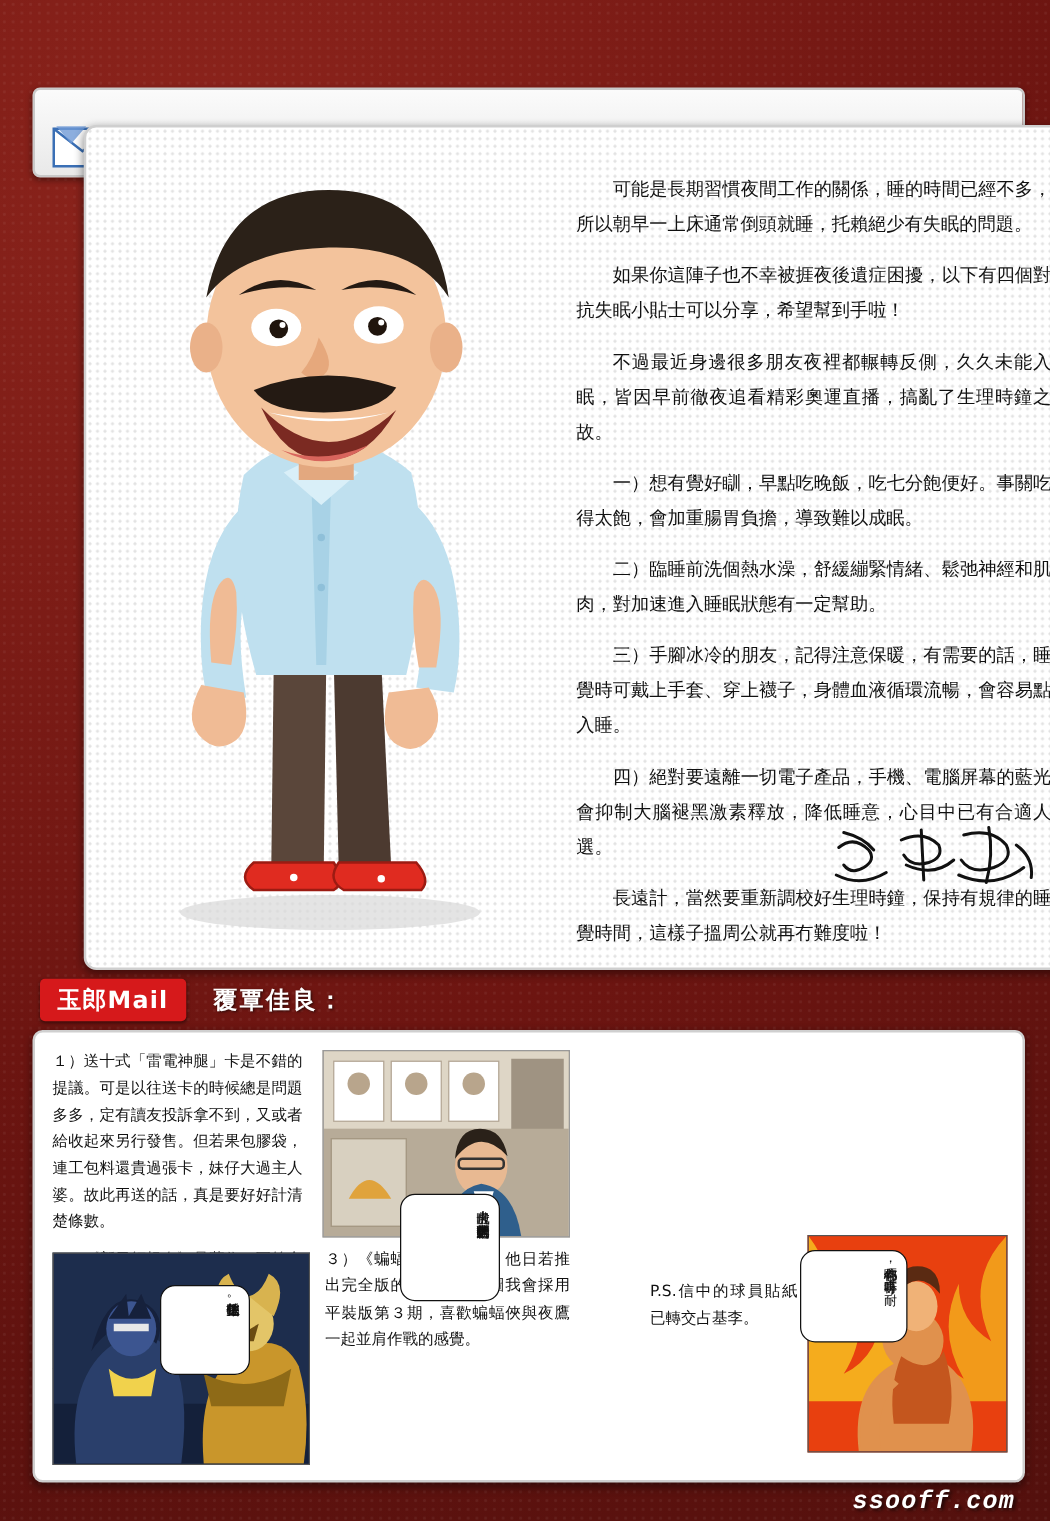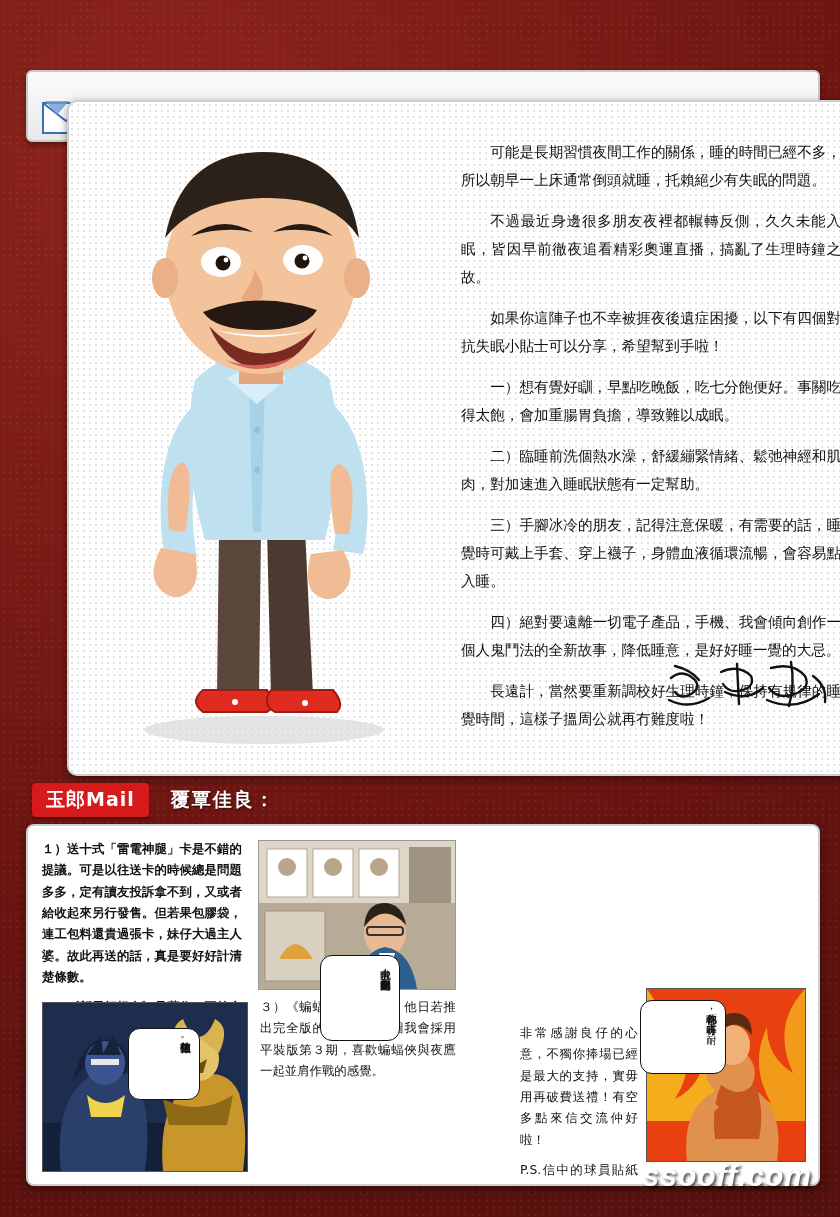--- a/index.html
+++ b/index.html
@@ -102,21 +102,21 @@
     position:absolute;left:26px;top:824px;width:790px;height:358px;
     background:#fff;border:2px solid #cfcfcf;border-radius:8px;
     box-shadow:0 3px 8px rgba(0,0,0,.45);
     overflow:hidden;
   }
   .col{
     position:absolute;top:12px;
     font-size:12.4px;line-height:1.72;color:#111;text-align:justify;
   }
   .col p{margin:0 0 9px 0;}
-  .col-left{left:14px;width:200px;font-weight:bold;}
+  .col-left{left:14px;width:200px;}
   .col-mid{left:232px;width:196px;}
   .col-right{left:492px;width:176px;}
   .col-right2{left:492px;width:118px;top:196px;}
 
   
   .photo{
     position:absolute;left:230px;top:14px;width:196px;height:148px;
     border:1px solid #999;overflow:hidden;background:#b9b2a6;
   }
   .photo svg{display:block;}
@@ -134,23 +134,23 @@
     position:absolute;background:#fff;border:1.5px solid #111;border-radius:12px;
     font-size:10.5px;line-height:1.35;color:#111;padding:5px 6px;
     writing-mode:vertical-rl;text-orientation:upright;
   }
   .bub-photo{left:320px;top:955px;width:66px;height:74px;z-index:6;}
   .bub-bat{left:128px;top:1028px;width:58px;height:60px;z-index:6;}
   .bub-fire{left:640px;top:1000px;width:72px;height:62px;z-index:6;}
 
   
   .watermark{
-    position:absolute;right:28px;bottom:24px;
-    font-family:Liberation Sans, sans-serif;
-    font-size:30px;font-weight:bold;font-style:italic;color:#ffffff;
+    position:absolute;right:28px;bottom:4px;
+    font-family:Liberation Mono, monospace;
+    font-size:20px;font-weight:bold;font-style:italic;color:#ffffff;
     text-shadow:2px 2px 3px rgba(0,0,0,.7);letter-spacing:1px;
   }
 </style>
 </head>
 <body>
 
 <div class="page">
 
   <div class="header">
     <div class="logo-badge">
@@ -226,26 +226,26 @@
           <path d="M104 182 q56 -22 114 -2 q-12 20 -58 20 q-44 0 -56 -18 z" fill="#241a13"></path>
 
           <path d="M110 196 q52 54 108 2 q-22 40 -56 40 q-34 0 -52 -42 z" fill="#7b2a22"></path>
           <path d="M116 200 q48 14 96 0 q-44 10 -96 0 z" fill="#fff"></path>
           <path d="M126 230 q34 12 70 -4 q-32 24 -70 4 z" fill="#d8655c"></path>
         </svg>
       </div>
 
       <div class="article-text">
         <p>可能是長期習慣夜間工作的關係，睡的時間已經不多，所以朝早一上床通常倒頭就睡，托賴絕少有失眠的問題。</p>
+        <p>如果你這陣子也不幸被捱夜後遺症困擾，以下有四個對抗失眠小貼士可以分享，希望幫到手啦！</p>
         <p>不過最近身邊很多朋友夜裡都輾轉反側，久久未能入眠，皆因早前徹夜追看精彩奧運直播，搞亂了生理時鐘之故。</p>
-        <p>如果你這陣子也不幸被捱夜後遺症困擾，以下有四個對抗失眠小貼士可以分享，希望幫到手啦！</p>
         <p>一）想有覺好瞓，早點吃晚飯，吃七分飽便好。事關吃得太飽，會加重腸胃負擔，導致難以成眠。</p>
         <p>二）臨睡前洗個熱水澡，舒緩繃緊情緒、鬆弛神經和肌肉，對加速進入睡眠狀態有一定幫助。</p>
         <p>三）手腳冰冷的朋友，記得注意保暖，有需要的話，睡覺時可戴上手套、穿上襪子，身體血液循環流暢，會容易點入睡。</p>
-        <p>四）絕對要遠離一切電子產品，手機、我會傾向創作一個人鬼鬥法的全新故事，降低睡意，是好好睡一覺的大忌。</p>
+        <p>四）絕對要遠離一切電子產品，手機、電腦屏幕的藍光會抑制大腦褪黑激素釋放，降低睡意，心目中已有合適人選。</p>
         <p>長遠計，當然要重新調校好生理時鐘，保持有規律的睡覺時間，這樣子搵周公就再冇難度啦！</p>
       </div>
 
       <div class="signature">
         <svg width="170" height="60" viewBox="0 0 170 60">
           <g fill="none" stroke="#111" stroke-width="2.4" stroke-linecap="round">
             <path d="M8 20 q12 -10 24 2 q6 8 -4 14 q-10 6 -16 -2"></path>
             <path d="M12 8 q16 4 24 14"></path>
             <path d="M6 42 q20 10 40 -2"></path>
             <path d="M58 14 q18 -8 30 4 q4 10 -8 14 q-14 4 -20 -6"></path>
@@ -273,21 +273,20 @@
       <p>１）送十式「雷電神腿」卡是不錯的提議。可是以往送卡的時候總是問題多多，定有讀友投訴拿不到，又或者給收起來另行發售。但若果包膠袋，連工包料還貴過張卡，妹仔大過主人婆。故此再送的話，真是要好好計清楚條數。</p>
       <p>２）《新天師捉鬼》是舊作，不符合原創短篇的大原則，故不會有新篇了。我會傾向創作一個人鬼鬥法的全新故事，給讀友新鮮感和多一個選擇不是更好嗎？</p>
     </div>
 
     <div class="col col-mid" style="top:170px;">
       <p>３）《蝙蝠俠：香港篇》他日若推出完全版的話，封面還圖我會採用平裝版第３期，喜歡蝙蝠俠與夜鷹一起並肩作戰的感覺。</p>
     </div>
 
 
     <div class="col col-right2">
-      <p>非常感謝良仔的心意，不獨你捧場已經是最大的支持，實毋用再破費送禮！有空多點來信交流仲好啦！</p>
       <p>P.S.信中的球員貼紙已轉交占基李。</p>
     </div>
 
     <div class="photo">
       <svg width="196" height="148" viewBox="0 0 196 148">
         <rect width="196" height="148" fill="#cfc6b6"></rect>
         <rect x="0" y="0" width="196" height="62" fill="#ded6c6"></rect>
         <rect x="8" y="8" width="40" height="48" fill="#fff" stroke="#b3a694"></rect>
         <rect x="54" y="8" width="40" height="48" fill="#fff" stroke="#b3a694"></rect>
         <rect x="100" y="8" width="40" height="48" fill="#fff" stroke="#b3a694"></rect>

